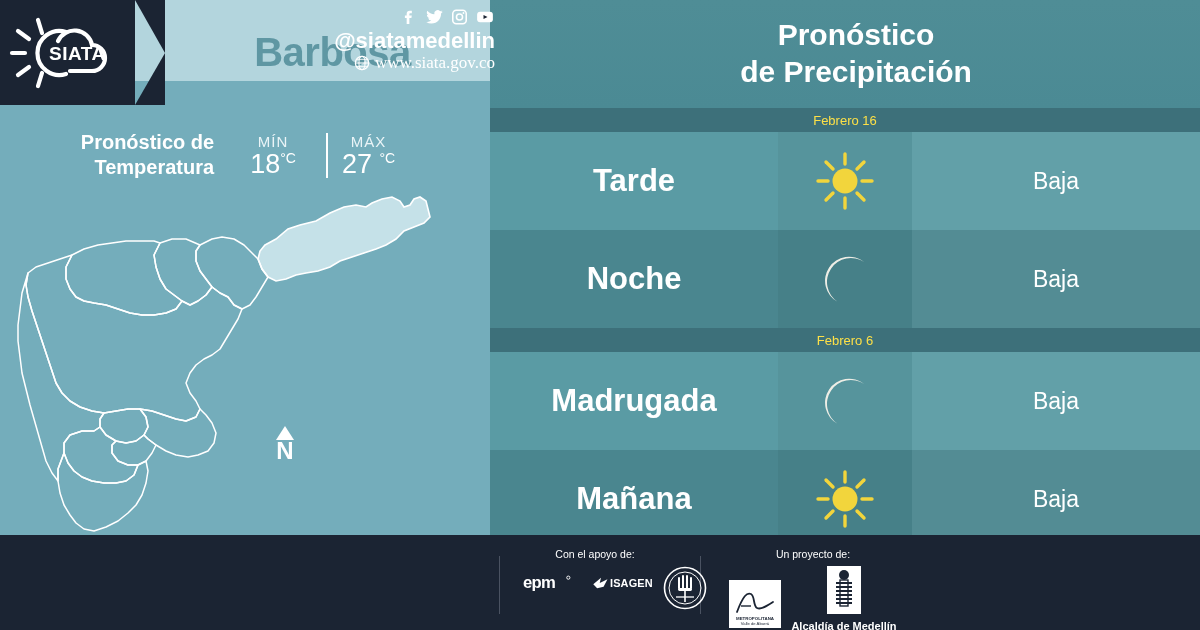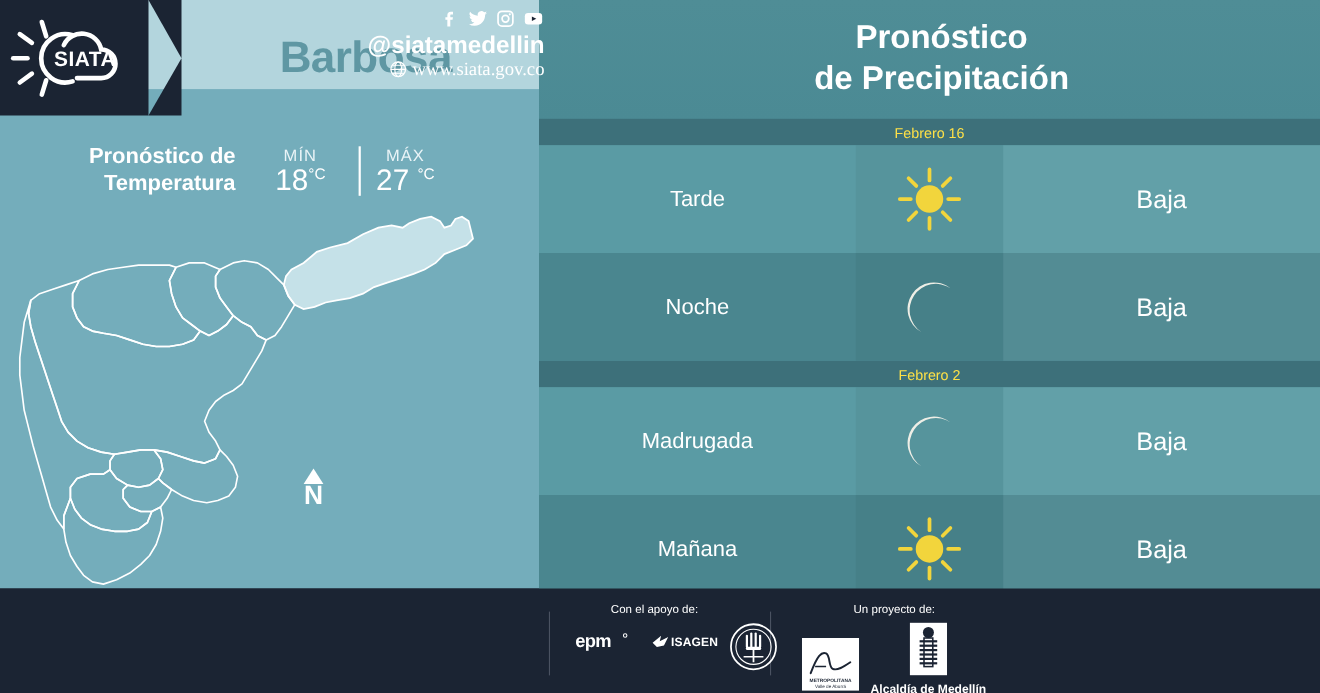--- a/index.html
+++ b/index.html
@@ -82,21 +82,21 @@
     width:710px; height:24px; background:#3d707a;
     display:flex; align-items:center; justify-content:center;
     color:#fde047; font-size:13px;
   }
   .rows { position:absolute; left:0; top:108px; width:710px; }
   .frow { position:relative; width:710px; height:98px; display:flex; }
   .frow.light { background:#5a9ba4; }
   .frow.dark  { background:#4a868f; }
   .c-period {
     width:288px; display:flex; align-items:center; justify-content:center;
-    color:#ffffff; font-size:20px;
+    color:#ffffff; font-size:31px;font-weight:bold;
   }
   .c-icon {
     width:134px; display:flex; align-items:center; justify-content:center;
   }
   .frow.light .c-icon { background:rgba(0,0,0,0.045); }
   .frow.dark  .c-icon { background:rgba(0,0,0,0.045); }
   .c-level {
     flex:1; display:flex; align-items:center; justify-content:center;
     color:#ffffff; font-size:23px;
   }
@@ -227,21 +227,21 @@
       <div class="frow dark">
         <div class="c-period">Noche</div>
         <div class="c-icon">
           <svg width="62" height="62" viewBox="0 0 62 62">
             <path fill="#eeeee6" d="M44 9 A24 24 0 1 0 31 55 A19 19 0 0 1 44 9 Z" transform="rotate(18 31 31)"></path>
           </svg>
         </div>
         <div class="c-level">Baja</div>
       </div>
 
-      <div class="date-band">Febrero 2</div>
+      <div class="date-band">Febrero 6</div>
       <div class="frow light">
         <div class="c-period">Madrugada</div>
         <div class="c-icon">
           <svg width="62" height="62" viewBox="0 0 62 62">
             <path fill="#eeeee6" d="M44 9 A24 24 0 1 0 31 55 A19 19 0 0 1 44 9 Z" transform="rotate(18 31 31)"></path>
           </svg>
         </div>
         <div class="c-level">Baja</div>
       </div>
       <div class="frow dark">

